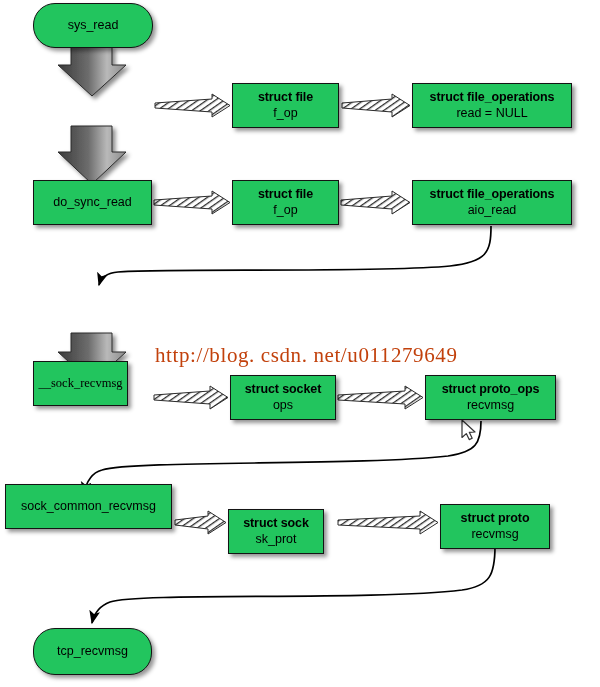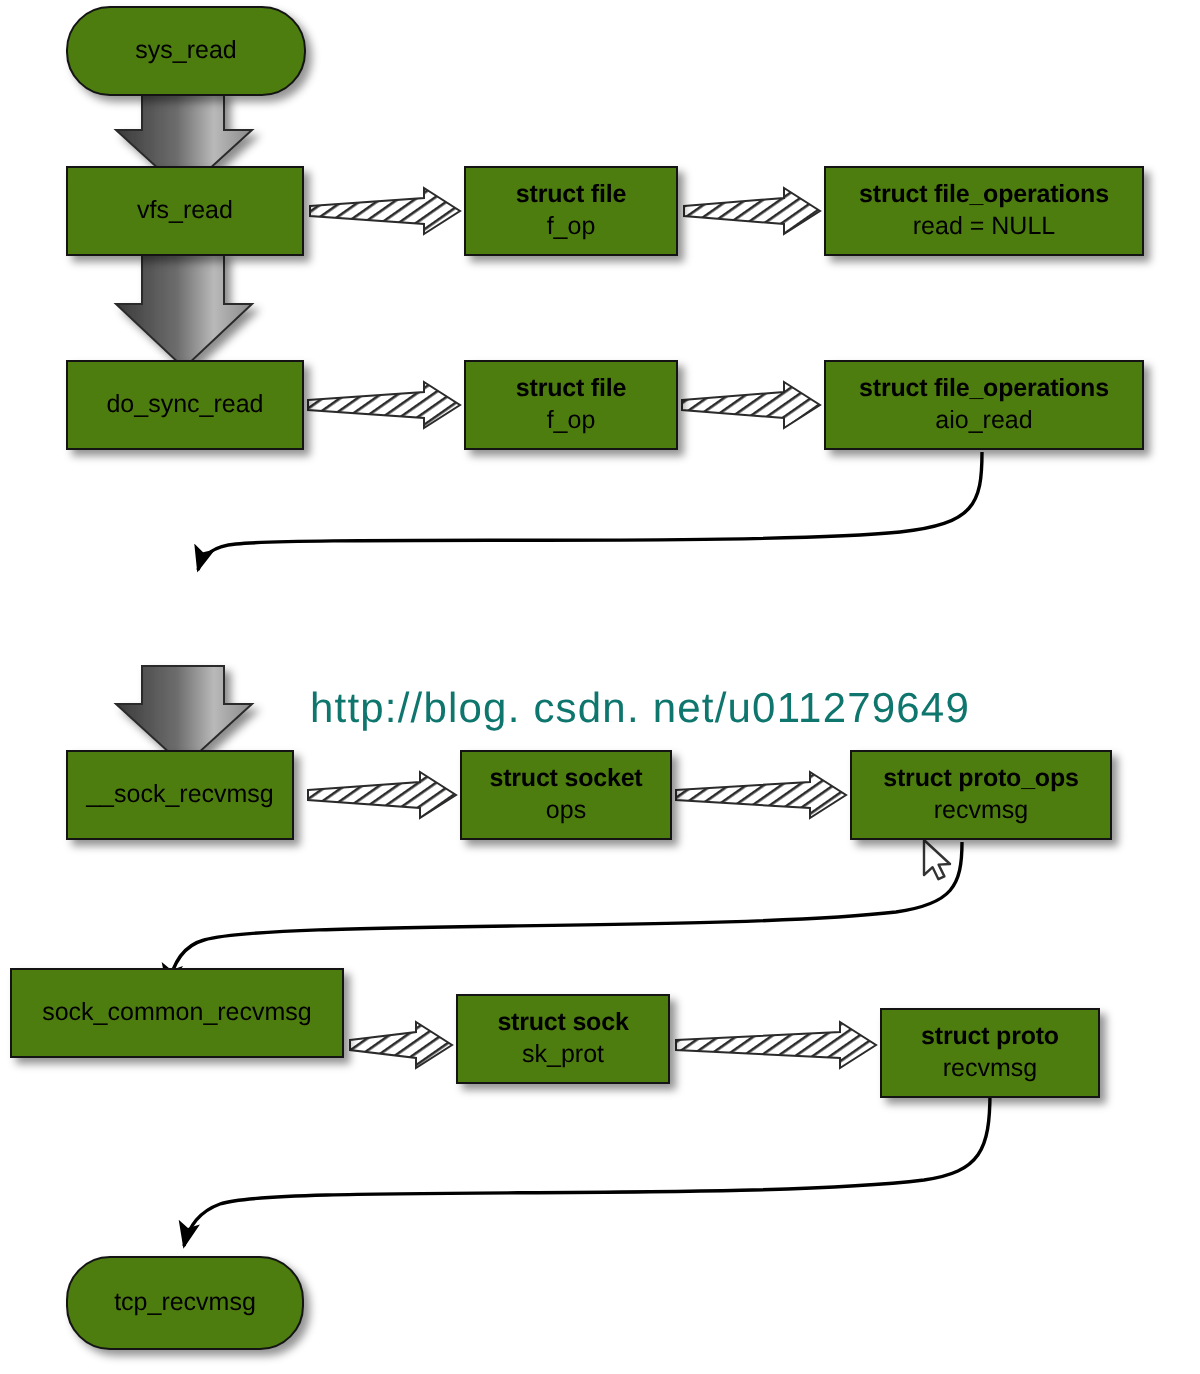--- a/index.html
+++ b/index.html
@@ -18,21 +18,21 @@
     width: 600px; height: 687px;
   }
   .svg-layer {
     position: absolute;
     left: 0; top: 0;
     width: 600px; height: 687px;
     pointer-events: none;
   }
   .node {
     position: absolute;
-    background: #4d7c0f;
+    background: #22c55e;
     border: 1.4px solid #141414;
     box-sizing: border-box;
     display: flex;
     flex-direction: column;
     align-items: center;
     justify-content: center;
     box-shadow: 3px 3px 4px rgba(0,0,0,0.42);
     font-size: 12.5px;
     color: #000000;
     line-height: 1.25;
@@ -46,22 +46,22 @@
     letter-spacing: -0.1px;
   }
   .node .t2 {
     font-weight: normal;
   }
   .node .plain {
     font-weight: normal;
   }
   .watermark {
     position: absolute;
-    font-family: Liberation Sans, sans-serif;
-    color: #0f766e;
+    font-family: Liberation Serif, serif;
+    color: #c2410c;
     font-size: 21px;
     letter-spacing: 0.6px;
     white-space: nowrap;
     user-select: none;
   }
 </style>
 </head>
 <body>
 
 <div id="canvas">
@@ -137,23 +137,20 @@
       <path d="M0,0 L0,17.5 L4.3,13.6 L7.2,19.6 L10.2,18.2 L7.3,12.3 L13.0,12.0 Z" fill="#ffffff" stroke="#333333" stroke-width="1.2" stroke-linejoin="round"></path>
     </g>
   </svg>
 
   <div class="watermark" style="left:155px; top:343px;">http://blog. csdn. net/u011279649</div>
 
   <div class="node rounded" style="left:33px; top:3px; width:120px; height:45px;">
     <span class="plain">sys_read</span>
   </div>
 
-  <div class="node" style="left:33px; top:83px; width:119px; height:45px;">
-    <span class="plain">vfs_read</span>
-  </div>
 
   <div class="node" style="left:232px; top:83px; width:107px; height:45px;">
     <span class="t1">struct file</span>
     <span class="t2">f_op</span>
   </div>
 
   <div class="node" style="left:412px; top:83px; width:160px; height:45px;">
     <span class="t1">struct file_operations</span>
     <span class="t2">read = NULL</span>
   </div>
@@ -166,39 +163,39 @@
     <span class="t1">struct file</span>
     <span class="t2">f_op</span>
   </div>
 
   <div class="node" style="left:412px; top:180px; width:160px; height:45px;">
     <span class="t1">struct file_operations</span>
     <span class="t2">aio_read</span>
   </div>
 
 
-  <div class="node" style="left:33px; top:375px; width:114px; height:45px;">
+  <div class="node" style="left:33px; top:361px; width:95px; height:45px;font-family:Liberation Serif, serif;">
     <span class="plain">__sock_recvmsg</span>
   </div>
 
   <div class="node" style="left:230px; top:375px; width:106px; height:45px;">
     <span class="t1">struct socket</span>
     <span class="t2">ops</span>
   </div>
 
   <div class="node" style="left:425px; top:375px; width:131px; height:45px;text-align:center;">
     <span class="t1">struct proto_ops</span>
     <span class="t2">recvmsg</span>
   </div>
 
   <div class="node" style="left:5px; top:484px; width:167px; height:45px;">
     <span class="plain">sock_common_recvmsg</span>
   </div>
 
-  <div class="node" style="left:228px; top:497px; width:107px; height:45px;">
+  <div class="node" style="left:228px; top:509px; width:96px; height:45px;">
     <span class="t1">struct sock</span>
     <span class="t2">sk_prot</span>
   </div>
 
   <div class="node" style="left:440px; top:504px; width:110px; height:45px;">
     <span class="t1">struct proto</span>
     <span class="t2">recvmsg</span>
   </div>
 
   <div class="node rounded" style="left:33px; top:628px; width:119px; height:47px;">

